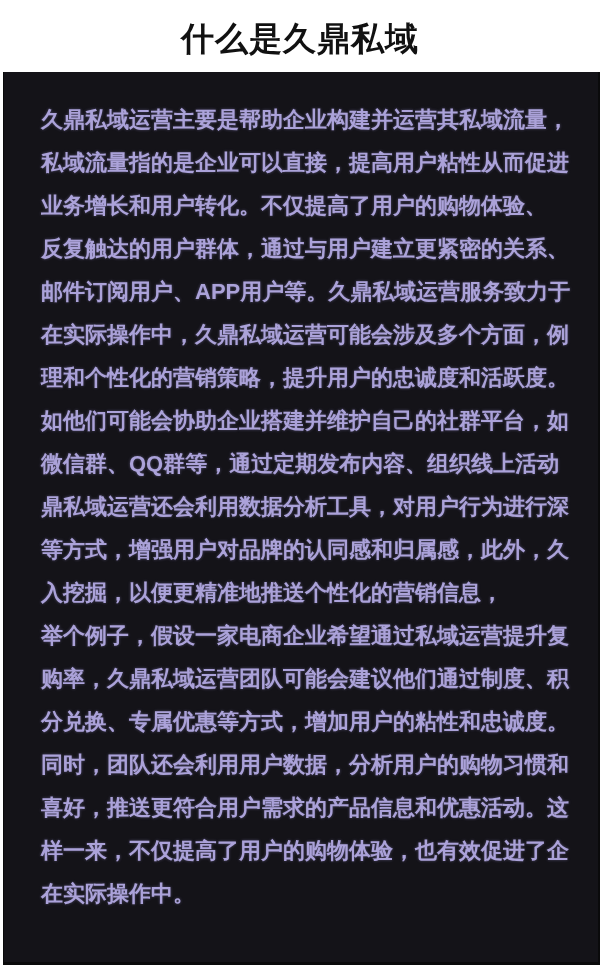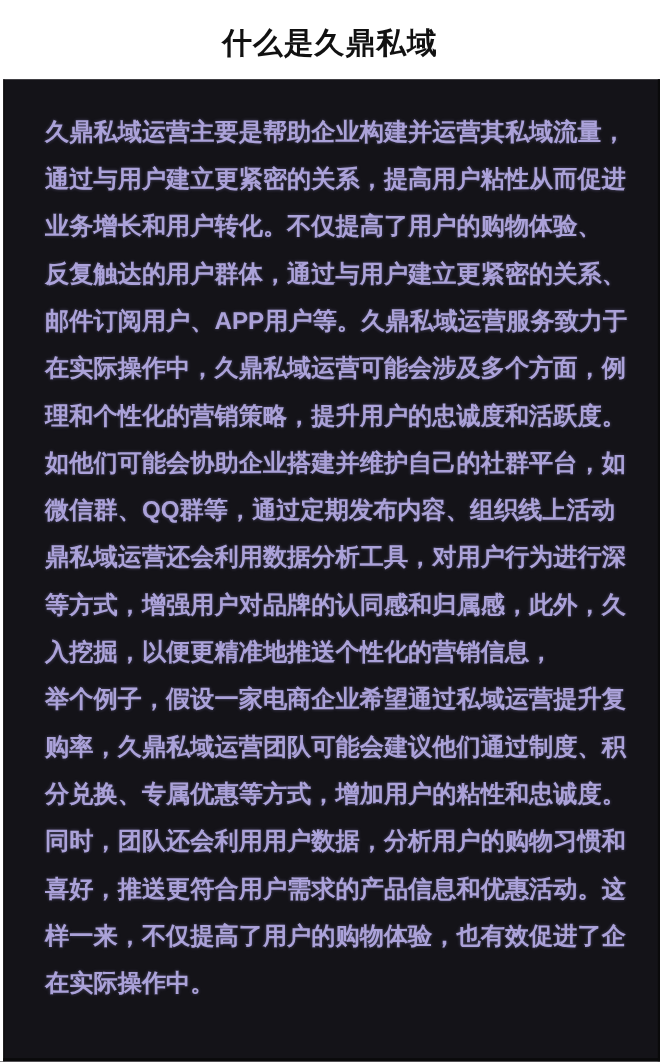--- a/index.html
+++ b/index.html
@@ -27,21 +27,21 @@
     top: 0; left: 0; right: 0;
     height: 72px;
     background: var(--page-bg);
     display: flex;
     align-items: center;
     justify-content: center;
   }
   .page-title {
     margin: 0;
     padding-top: 6px;
-    font-size: 27px;
+    font-size: 33px;
     font-weight: 700;
     color: var(--title-color);
     letter-spacing: 1px;
   }
   .panel {
     position: absolute;
     top: 72px;
     left: 3px;
     right: 0;
     bottom: 0;
@@ -65,21 +65,21 @@
 </head>
 <body>
 
 <div class="header">
   <h1 class="page-title">什么是久鼎私域</h1>
 </div>
 
 <div class="panel">
   <div class="text-block">
       <div class="body-line">久鼎私域运营主要是帮助企业构建并运营其私域流量，</div>
-      <div class="body-line">通过与用户建立更紧密的关系，提高用户粘性从而促进</div>
+      <div class="body-line">私域流量指的是企业可以直接，提高用户粘性从而促进</div>
       <div class="body-line">业务增长和用户转化。不仅提高了用户的购物体验、</div>
       <div class="body-line">反复触达的用户群体，通过与用户建立更紧密的关系、</div>
       <div class="body-line">邮件订阅用户、APP用户等。久鼎私域运营服务致力于</div>
       <div class="body-line">在实际操作中，久鼎私域运营可能会涉及多个方面，例</div>
       <div class="body-line">理和个性化的营销策略，提升用户的忠诚度和活跃度。</div>
       <div class="body-line">如他们可能会协助企业搭建并维护自己的社群平台，如</div>
       <div class="body-line">微信群、QQ群等，通过定期发布内容、组织线上活动</div>
       <div class="body-line">鼎私域运营还会利用数据分析工具，对用户行为进行深</div>
       <div class="body-line">等方式，增强用户对品牌的认同感和归属感，此外，久</div>
       <div class="body-line">入挖掘，以便更精准地推送个性化的营销信息，</div>

